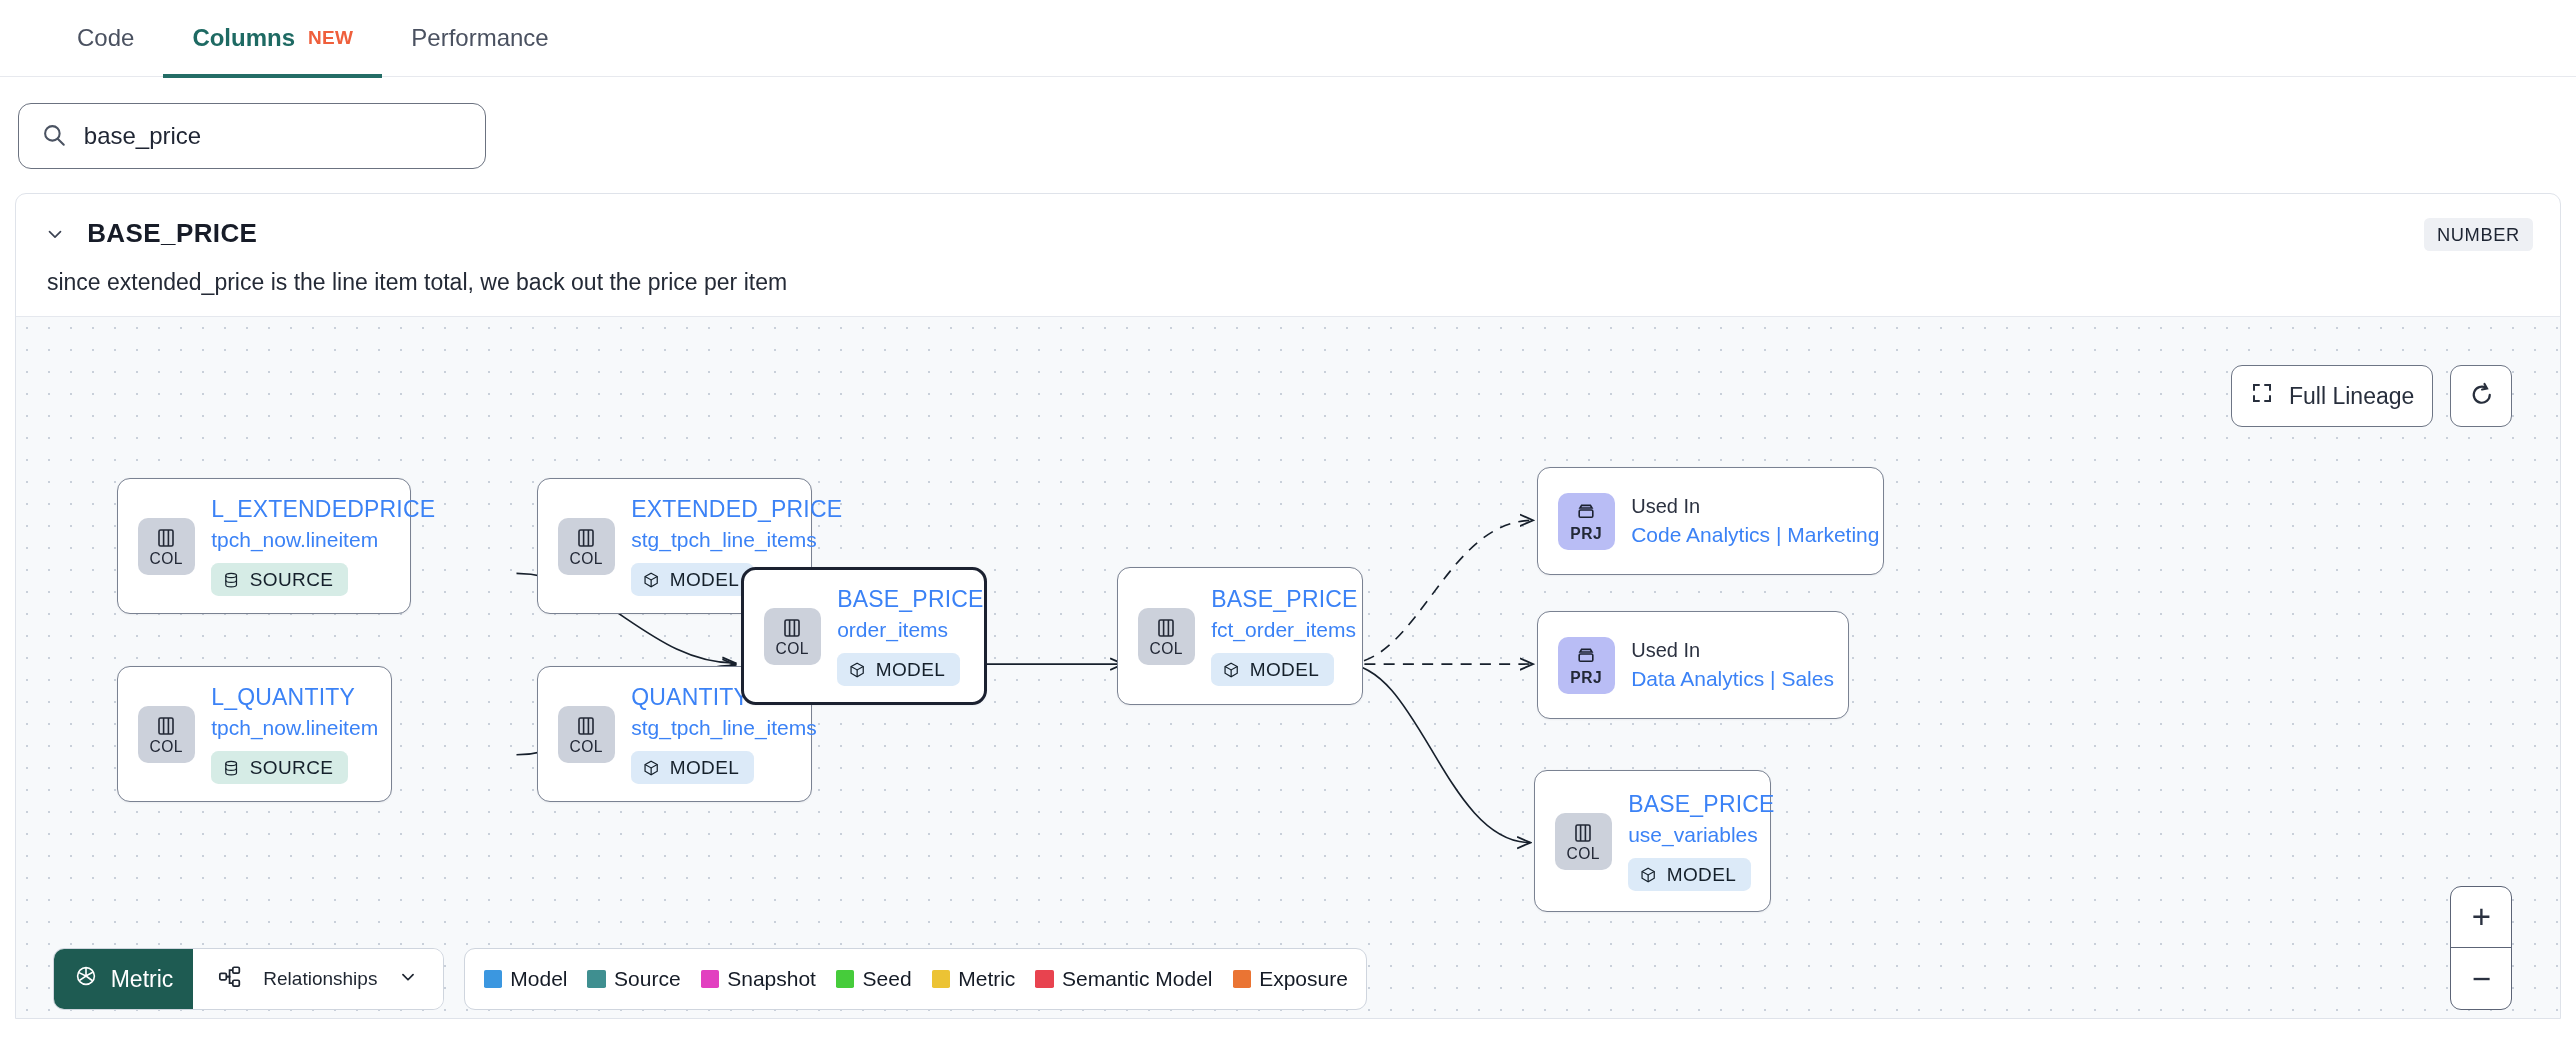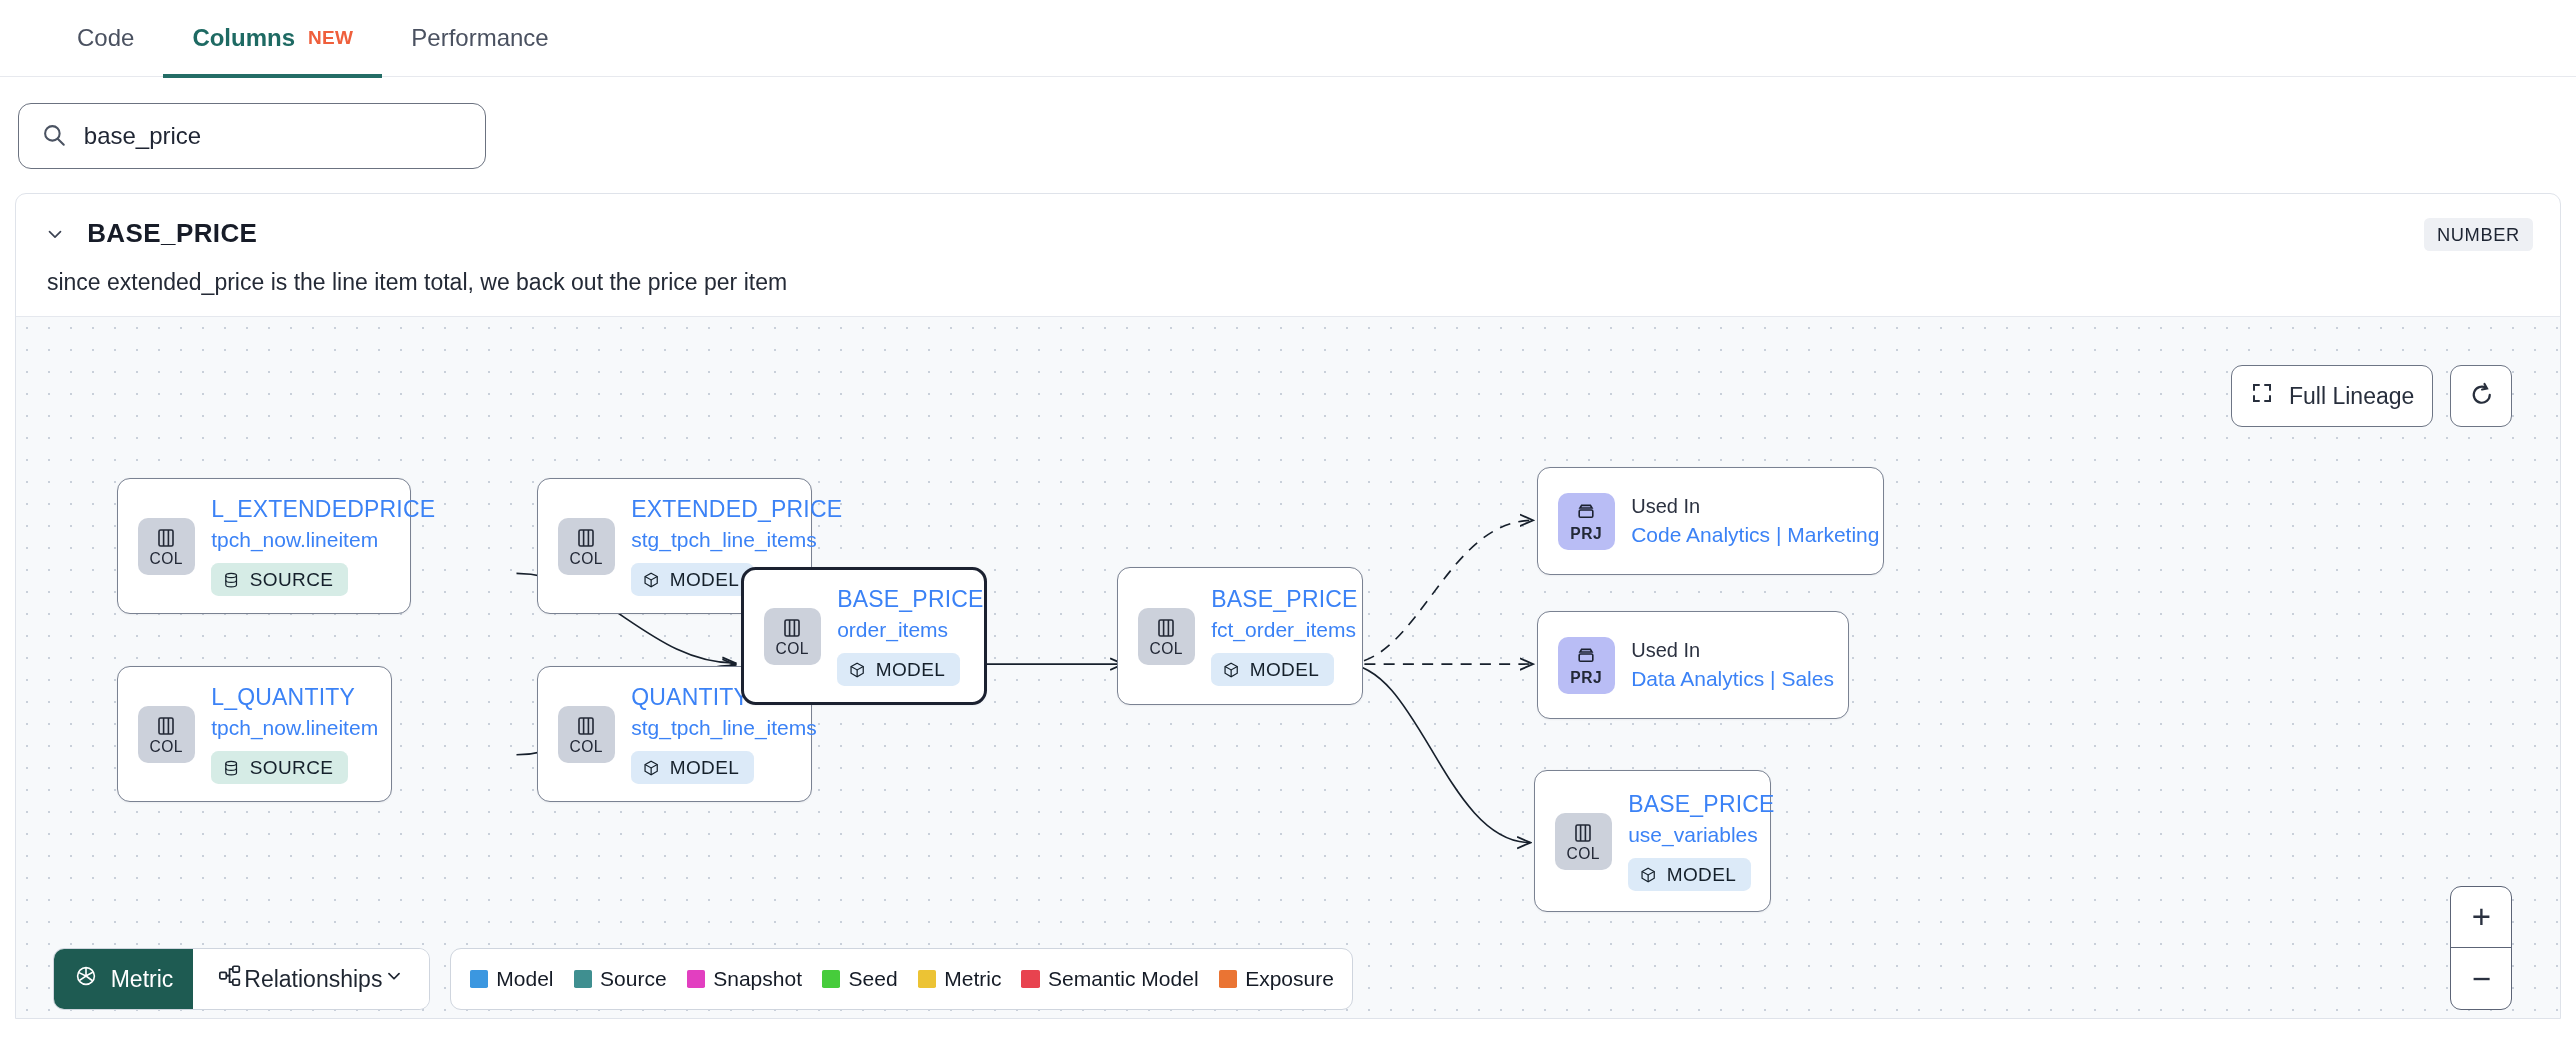--- a/index.html
+++ b/index.html
@@ -259,23 +259,23 @@
     background: #1e5b52;
     color: #fff;
     display: flex; align-items: center; gap: 13px;
     padding: 0 20px;
     font-size: 23px;
     cursor: pointer;
   }
   .rel-btn {
     background: #fff;
     color: #1e2530;
-    display: flex; align-items: center; gap: 1px;
+    display: flex; align-items: center; gap: 20px;
     padding: 0 24px;
-    font-size: 23px;
+    font-size: 19px;
     cursor: pointer;
   }
   .legend {
     height: 62px;
     background: #fff;
     border: 1.5px solid #cfd5de;
     border-radius: 11px;
     display: flex; align-items: center;
     gap: 20px;
     padding: 0 18.3px;

